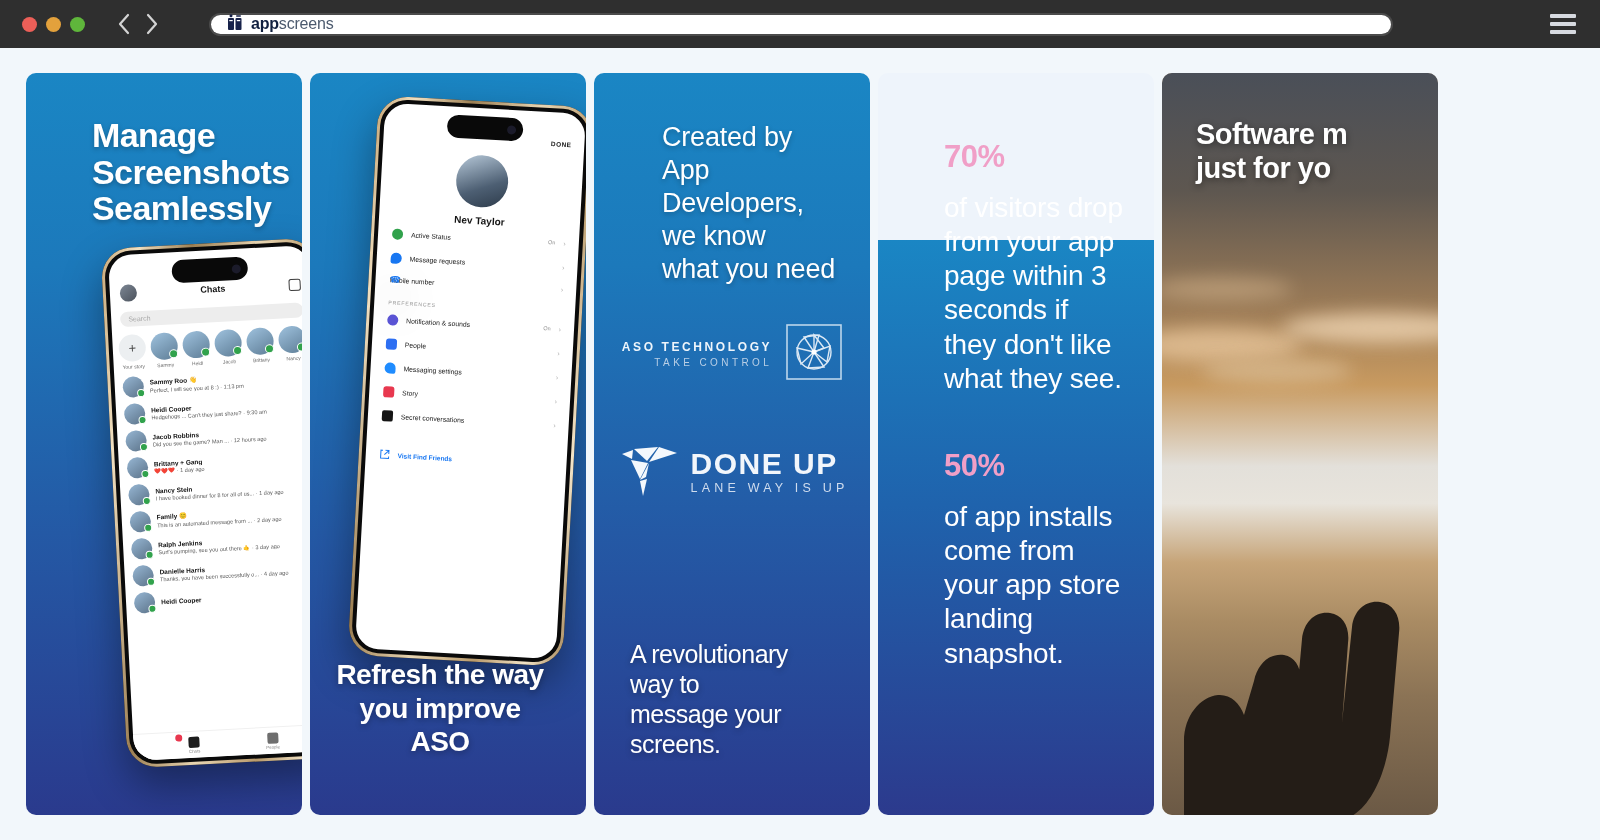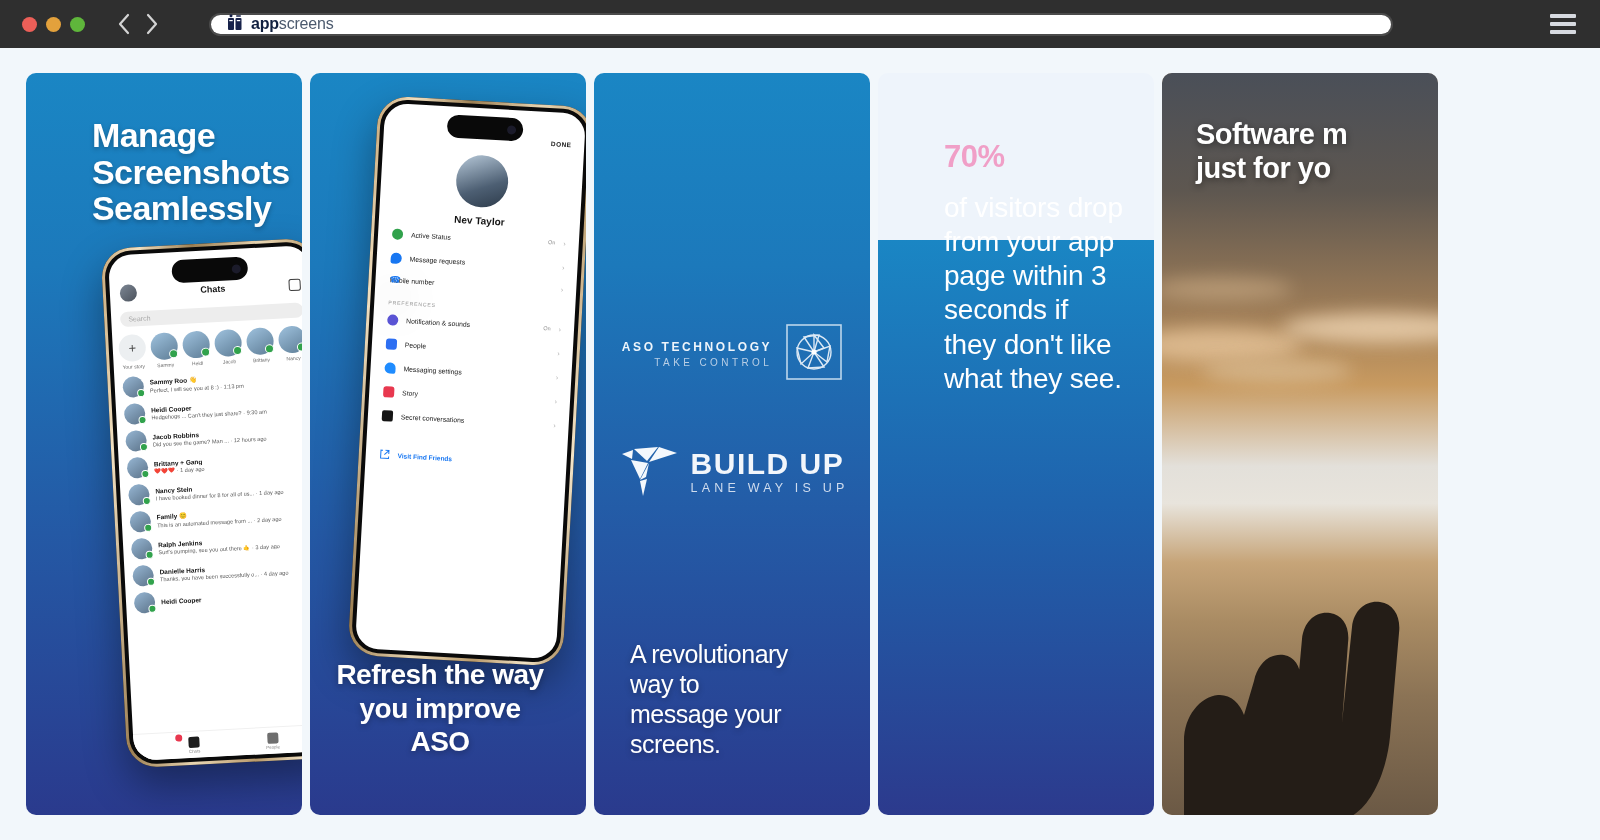--- a/index.html
+++ b/index.html
@@ -468,20 +468,23 @@
           </span>
           <span class="lb">Visit Find Friends</span>
         </div>
       </div>
     </div>
     <div class="bottom-title">Refresh the way
 you improve ASO</div>
   </div>
 
   <div class="card">
+    <div class="c-title-light">Created by App
+Developers, we know
+what you need</div>
 
     <div class="logos">
 
       <div class="logo-row">
         <div class="aso-wrap">
           <div class="aso-txt">
             <div class="aso-1">ASO TECHNOLOGY</div>
             <div class="aso-2">TAKE CONTROL</div>
           </div>
           <span>
@@ -508,40 +511,44 @@
               <polygon points="6,13 17,9 16,18"></polygon>
               <polygon points="18,8 42,6 31,20"></polygon>
               <polygon points="43,6 61,12 33,21"></polygon>
               <polygon points="15,19 32,22 24,38"></polygon>
               <polygon points="33,22 30,36 24,39"></polygon>
               <polygon points="24,40 31,38 27,55"></polygon>
             </g>
           </svg>
         </span>
         <div class="bu-txt">
-          <div class="bu-1">BUILD UP</div>
+          <div class="bu-1">DONE UP</div>
           <div class="bu-2">LANE WAY IS UP</div>
         </div>
       </div>
     </div>
 
     <div class="bottom-title left">A revolutionary way to
 message your screens.</div>
   </div>
 
   <div class="card split">
     <div class="split-top"></div>
     <div class="split-bot"></div>
 
 
     <div class="stat" style="margin-top:66px;">
       <div class="pct" id="pct0" style="color: rgb(240, 159, 199);">70%</div>
       <div class="desc">of visitors drop from your app page within 3 seconds if they don't like what they see.</div>
     </div>
 
+    <div class="stat" style="margin-top:52px;">
+      <div class="pct" id="pct1" style="color: rgb(240, 159, 199);">50%</div>
+      <div class="desc">of app installs come from your app store landing snapshot.</div>
+    </div>
   </div>
 
   <div class="card photo">
     <div class="sky">
       <div class="cloud" style="left:-30px;top:255px;width:170px;height:34px;background:#e6c49a;"></div>
       <div class="cloud" style="left:120px;top:240px;width:200px;height:30px;background:#f0d6b4;"></div>
       <div class="cloud" style="left:40px;top:285px;width:150px;height:26px;background:#d8b98f;"></div>
 
       <div class="cloud" style="left:-10px;top:205px;width:140px;height:22px;background:#cfb089;opacity:.6;"></div>
     </div>

